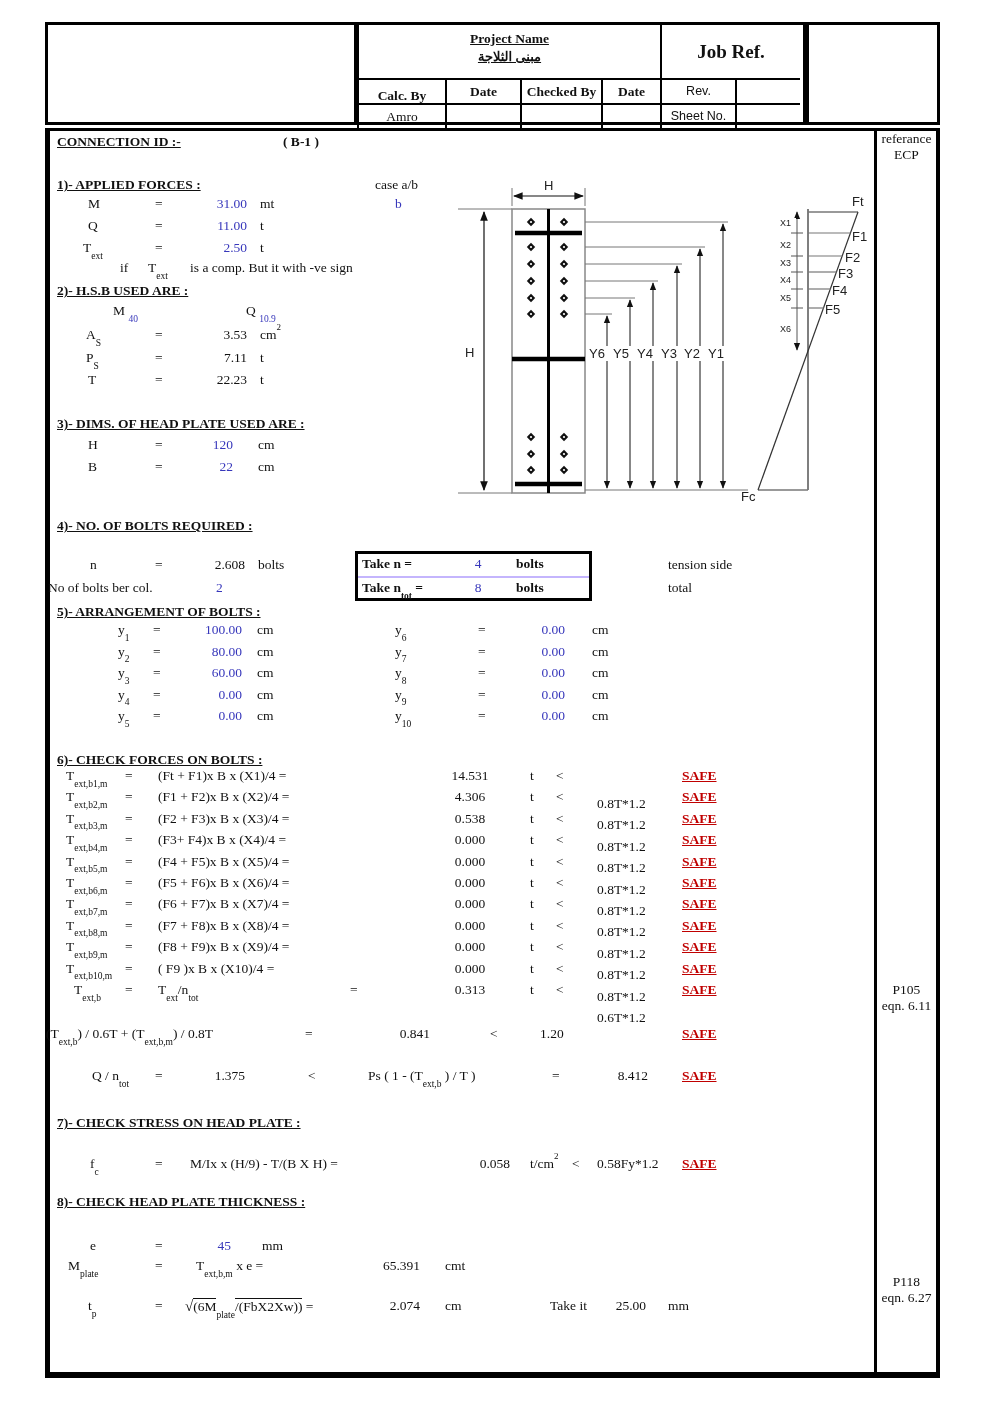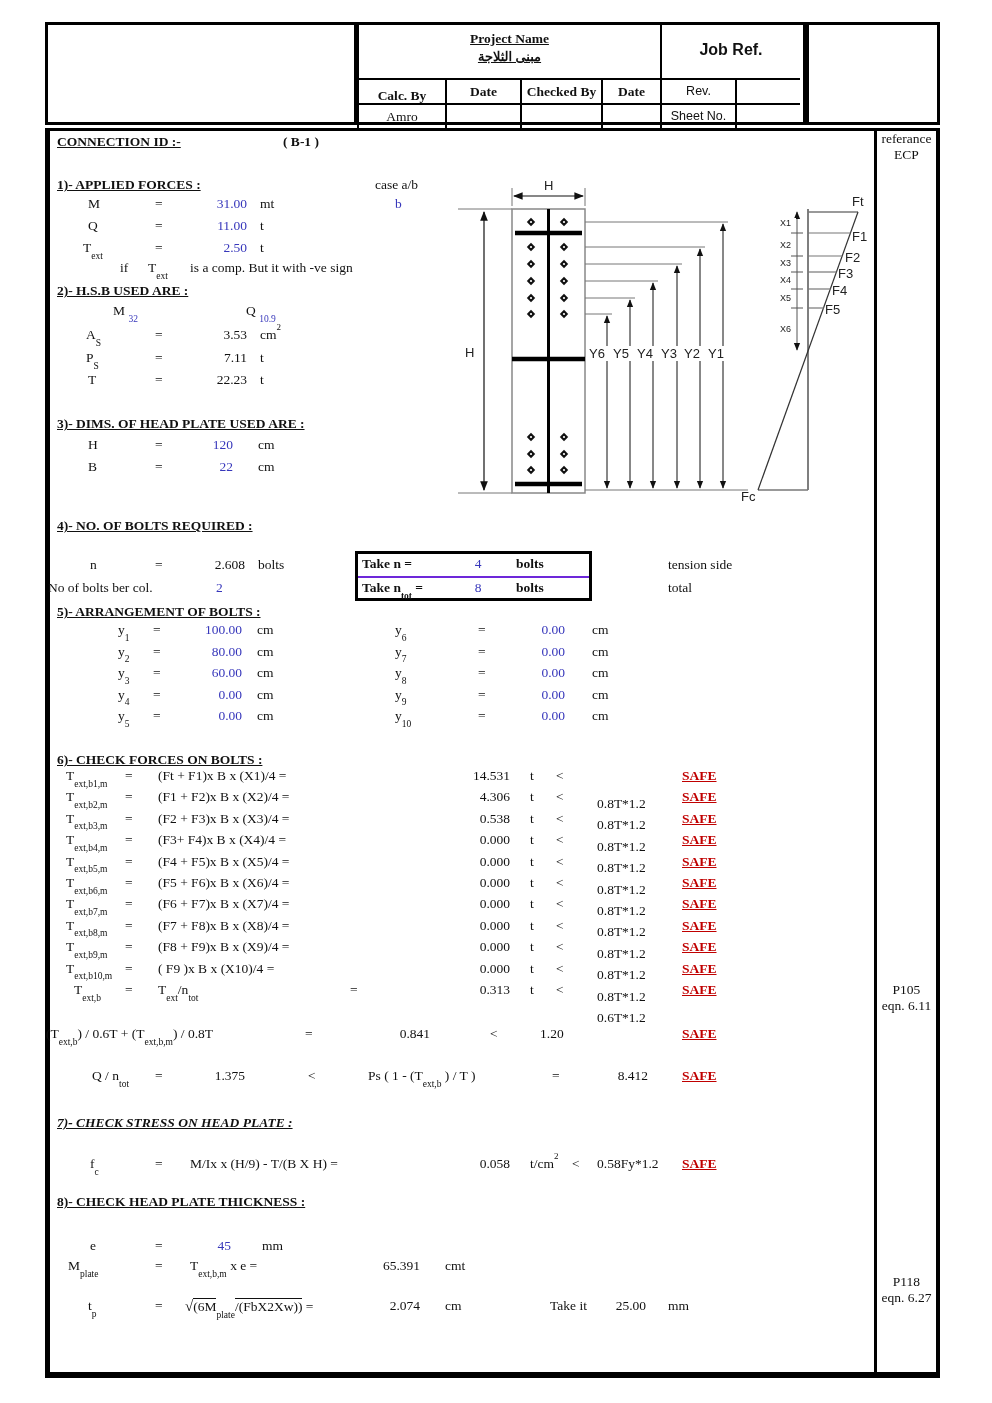--- a/index.html
+++ b/index.html
@@ -27,21 +27,21 @@
   #s6-rows .rowline{height:21.4px;}
   #s5-left .sym{left:58px;} #s5-left .eq{left:93px;}
   #s5-left .val{left:118px;width:64px;text-align:right;}
   #s5-left .unit{left:197px;}
   #s5-right .sym{left:0px;} #s5-right .eq{left:83px;}
   #s5-right .val{left:105px;width:65px;text-align:right;}
   #s5-right .unit{left:197px;}
   #s6-rows .sym,#row-textb .sym{left:6px;}
   #s6-rows .eq,#row-textb .eq{left:65px;}
   #s6-rows .f,#row-textb .f{left:98px;}
-  #s6-rows .val,#row-textb .val{left:370px;width:80px;text-align:right;}
+  #s6-rows .val,#row-textb .val{left:370px;width:80px;text-align:center;}
   #s6-rows .unit,#row-textb .unit{left:470px;}
   #s6-rows .lt,#row-textb .lt{left:496px;}
   #s6-rows .lim,#row-textb .lim{left:537px;margin-top:28px;}
   #s6-rows .safe,#row-textb .safe{left:622px;}
   .radical{border-top:1.5px solid #111;}
   svg text{font-family:"Liberation Sans","DejaVu Sans",sans-serif;fill:#222;}
 </style>
 </head>
 <body>
 
@@ -49,21 +49,21 @@
 
   <div class="box" style="left:45px;top:22px;width:312px;height:103px;"></div>
 
   <div class="box" style="left:357px;top:22px;width:449px;height:103px;border-left:none;">
 
     <div class="hcell ctr" style="left:0;top:0;width:303px;height:53px;border-top:none;">
       <div class="b u" style="margin-top:6px;">Project Name</div>
       <div class="b u" style="margin-top:2px;font-size:13px;">مبنى الثلاجة</div>
     </div>
     <div class="hcell ctr" style="left:303px;top:0;width:140px;height:53px;border-top:none;">
-      <div class="b" style="margin-top:16px;font-family:Liberation Sans, sans-serif;font-size:16px;">Job Ref.</div>
+      <div class="b" style="margin-top:16px;font-family:Liberation Serif, serif;font-size:19px;">Job Ref.</div>
     </div>
 
     <div class="hcell ctr b" style="left:0;top:53px;width:88px;height:25px;padding-top:8px;">Calc. By</div>
     <div class="hcell ctr b" style="left:88px;top:53px;width:75px;height:25px;padding-top:4px;">Date</div>
     <div class="hcell ctr b" style="left:163px;top:53px;width:81px;height:25px;padding-top:4px;">Checked By</div>
     <div class="hcell ctr b" style="left:244px;top:53px;width:59px;height:25px;padding-top:4px;">Date</div>
     <div class="hcell ctr" style="left:303px;top:53px;width:75px;height:25px;padding-top:4px;font-family:'Liberation Sans',sans-serif;font-size:12.5px;">Rev.</div>
     <div class="hcell" style="left:378px;top:53px;width:65px;height:25px;"></div>
 
     <div class="hcell ctr" style="left:0;top:78px;width:88px;height:25px;padding-top:4px;">Amro</div>
@@ -117,21 +117,21 @@
     <span style="left:260px;">t</span>
   </div>
   <div class="abs rowline" style="left:0;top:260px;width:992px;">
     <span style="left:120px;">if</span>
     <span style="left:148px;"><i style="font-style:normal">T</i><sub class="s">ext</sub></span>
     <span style="left:190px;">is a comp. But it with -ve sign</span>
   </div>
 
   <span class="sect" style="left:57px;top:283px;">2)- H.S.B USED ARE :</span>
   <div class="abs rowline" style="left:0;top:303px;width:992px;">
-    <span style="left:113px;"><i style="font-style:normal">M</i> <sub class="s blue">32</sub></span>
+    <span style="left:113px;"><i style="font-style:normal">M</i> <sub class="s blue">40</sub></span>
     <span style="left:246px;"><i style="font-style:normal">Q</i> <sub class="s blue">10.9</sub></span>
   </div>
   <div class="abs rowline" style="left:0;top:327px;width:992px;">
     <span style="left:86px;"><i style="font-style:normal">A</i><sub class="s">S</sub></span>
     <span style="left:155px;">=</span>
     <span class="rt" style="left:185px;width:62px;">3.53</span>
     <span style="left:260px;"><i style="font-style:normal">cm</i><sup class="s">2</sup></span>
   </div>
   <div class="abs rowline" style="left:0;top:350px;width:992px;">
     <span style="left:86px;"><i style="font-style:normal">P</i><sub class="s">S</sub></span>
@@ -168,21 +168,21 @@
     <span style="left:258px;">bolts</span>
     <span style="left:668px;">tension side</span>
   </div>
   <div class="abs rowline" style="left:0;top:580px;width:992px;">
     <span style="left:48px;">No of bolts ber col.</span>
     <span class="blue" style="left:216px;">2</span>
     <span style="left:668px;">total</span>
   </div>
 
   <div class="abs" style="left:355px;top:551px;width:237px;height:50px;border:3px solid #000;box-sizing:border-box;background:#fff;">
-    <div class="rowline" style="height:22px;border-bottom:2px solid #6d28d9;">
+    <div class="rowline" style="height:22px;border-bottom:2px solid #c4b5fd;">
       <span class="b" style="left:4px;top:2px;">Take  n =</span>
       <span class="blue ctr" style="left:100px;top:2px;width:40px;">4</span>
       <span class="b" style="left:158px;top:2px;">bolts</span>
     </div>
     <div class="rowline" style="height:22px;">
       <span class="b" style="left:4px;top:2px;"><i style="font-style:normal">Take  n</i><sub class="s">tot</sub><i style="font-style:normal"> =</i></span>
       <span class="blue ctr" style="left:100px;top:2px;width:40px;">8</span>
       <span class="b" style="left:158px;top:2px;">bolts</span>
     </div>
   </div>
@@ -400,21 +400,21 @@
     <span style="left:92px;"><i style="font-style:normal">Q / n</i><sub class="s">tot</sub></span>
     <span style="left:155px;">=</span>
     <span class="rt" style="left:185px;width:60px;">1.375</span>
     <span style="left:308px;">&lt;</span>
     <span style="left:368px;"><i style="font-style:normal">Ps ( 1 - (T</i><sub class="s">ext,b</sub><i style="font-style:normal"> ) / T )</i></span>
     <span style="left:552px;">=</span>
     <span class="rt" style="left:592px;width:56px;">8.412</span>
     <span class="red" style="left:682px;">SAFE</span>
   </div>
 
-  <span class="sect" style="left:57px;top:1115px;font-style:italic;">7)- CHECK STRESS ON HEAD PLATE :</span>
+  <span class="sect" style="left:57px;top:1115px;">7)- CHECK STRESS ON HEAD PLATE :</span>
   <div class="abs rowline" style="left:0;top:1156px;width:992px;">
     <span style="left:90px;"><i style="font-style:normal">f</i><sub class="s">c</sub></span>
     <span style="left:155px;">=</span>
     <span style="left:190px;">M/Ix x (H/9) - T/(B X H) =</span>
     <span class="rt" style="left:430px;width:80px;">0.058</span>
     <span style="left:530px;"><i style="font-style:normal">t/cm</i><sup class="s">2</sup></span>
     <span style="left:572px;">&lt;</span>
     <span style="left:597px;">0.58Fy*1.2</span>
     <span class="red" style="left:682px;">SAFE</span>
   </div>
@@ -422,21 +422,21 @@
   <span class="sect" style="left:57px;top:1194px;">8)- CHECK HEAD PLATE THICKNESS :</span>
   <div class="abs rowline" style="left:0;top:1238px;width:992px;">
     <span style="left:90px;">e</span>
     <span style="left:155px;">=</span>
     <span class="blue rt" style="left:185px;width:46px;">45</span>
     <span style="left:262px;">mm</span>
   </div>
   <div class="abs rowline" style="left:0;top:1258px;width:992px;">
     <span style="left:68px;"><i style="font-style:normal">M</i><sub class="s">plate</sub></span>
     <span style="left:155px;">=</span>
-    <span style="left:190px;text-align:right;"><i style="font-style:normal">T</i><sub class="s">ext,b,m</sub><i style="font-style:normal"> x e =</i></span>
+    <span style="left:196px;text-align:right;"><i style="font-style:normal">T</i><sub class="s">ext,b,m</sub><i style="font-style:normal"> x e =</i></span>
     <span class="rt" style="left:355px;width:65px;">65.391</span>
     <span style="left:445px;">cmt</span>
   </div>
   <div class="abs rowline" style="left:0;top:1298px;width:992px;">
     <span style="left:88px;"><i style="font-style:normal">t</i><sub class="s">p</sub></span>
     <span style="left:155px;">=</span>
     <span style="left:185px;"><i style="font-style:normal;font-size:15px;">√</i><i class="radical" style="font-style:normal">(6M</i><sub class="s">plate</sub><i class="radical" style="font-style:normal">/(FbX2Xw))</i><i style="font-style:normal"> =</i></span>
     <span class="rt" style="left:365px;width:55px;">2.074</span>
     <span style="left:445px;">cm</span>
     <span style="left:550px;">Take it</span>

